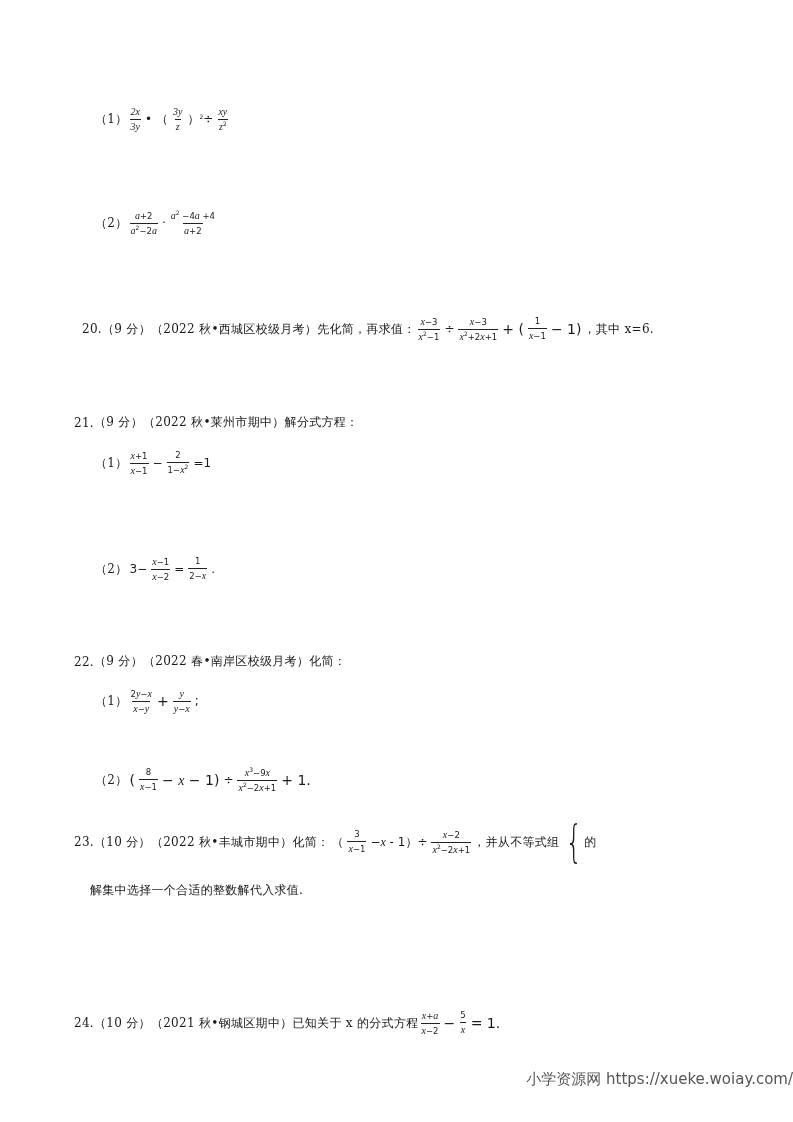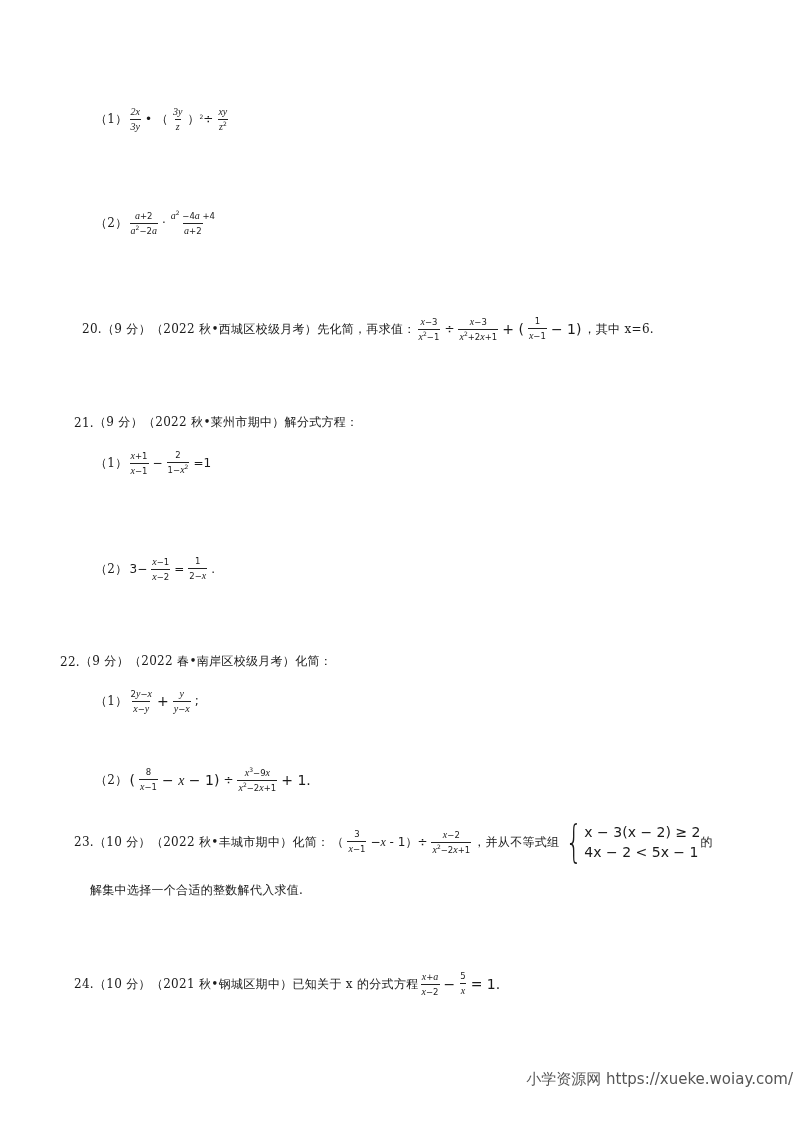--- a/index.html
+++ b/index.html
@@ -108,21 +108,21 @@
       <span class="den"><i>x</i>−2</span>
     </span>
   <span class="op">=</span>
   <span class="frac">
       <span class="num">1</span>
       <span class="den">2−<i>x</i></span>
     </span>
   <span class="op">.</span>
 </div>
 
-<div class="line" style="left:60px; top:653px;">
+<div class="line" style="left:74px; top:653px;">
   <span class="cn">22.</span>
   <span class="cn">（9 分）</span>
   <span class="cn">（2022 春•南岸区校级月考）</span>
   <span class="cn">化简：</span>
 </div>
 <div class="line" style="left:95px; top:688px;">
   <span class="cn">（1）</span>
   <span class="frac">
       <span class="num">2<i>y</i>−<i>x</i></span>
       <span class="den"><i>x</i>−<i>y</i></span>
@@ -161,32 +161,28 @@
       <span class="den"><i>x</i>−1</span>
     </span>
   <span class="op">−<span class="mi">x</span> - 1）÷</span>
   <span class="frac">
       <span class="num"><i>x</i>−2</span>
       <span class="den"><i>x</i><sup class="s">2</sup>−2<i>x</i>+1</span>
     </span>
   <span class="cn">，并从不等式组</span>
   <span class="brace-sys">
     <span class="brace">{</span>
-    <span class="sys">
-      <span>x − 3(x − 2) ≥ 2</span>
-      <span>4x − 2 &lt; 5x − 1</span>
-    </span>
   </span>
   <span class="cn">的</span>
 </div>
 <div class="line" style="left:90px; top:882px;align-items:center;">
   <span class="cn">解集中选择一个合适的整数解代入求值.</span>
 </div>
 
-<div class="line" style="left:74px; top:971px;">
+<div class="line" style="left:74px; top:1010px;">
   <span class="cn">24.</span>
   <span class="cn">（10 分）</span>
   <span class="cn">（2021 秋•钢城区期中）</span>
   <span class="cn">已知关于 x 的分式方程</span>
   <span class="frac">
       <span class="num"><i>x</i>+<i>a</i></span>
       <span class="den"><i>x</i>−2</span>
     </span>
   <span class="op big">−</span>
   <span class="frac">

